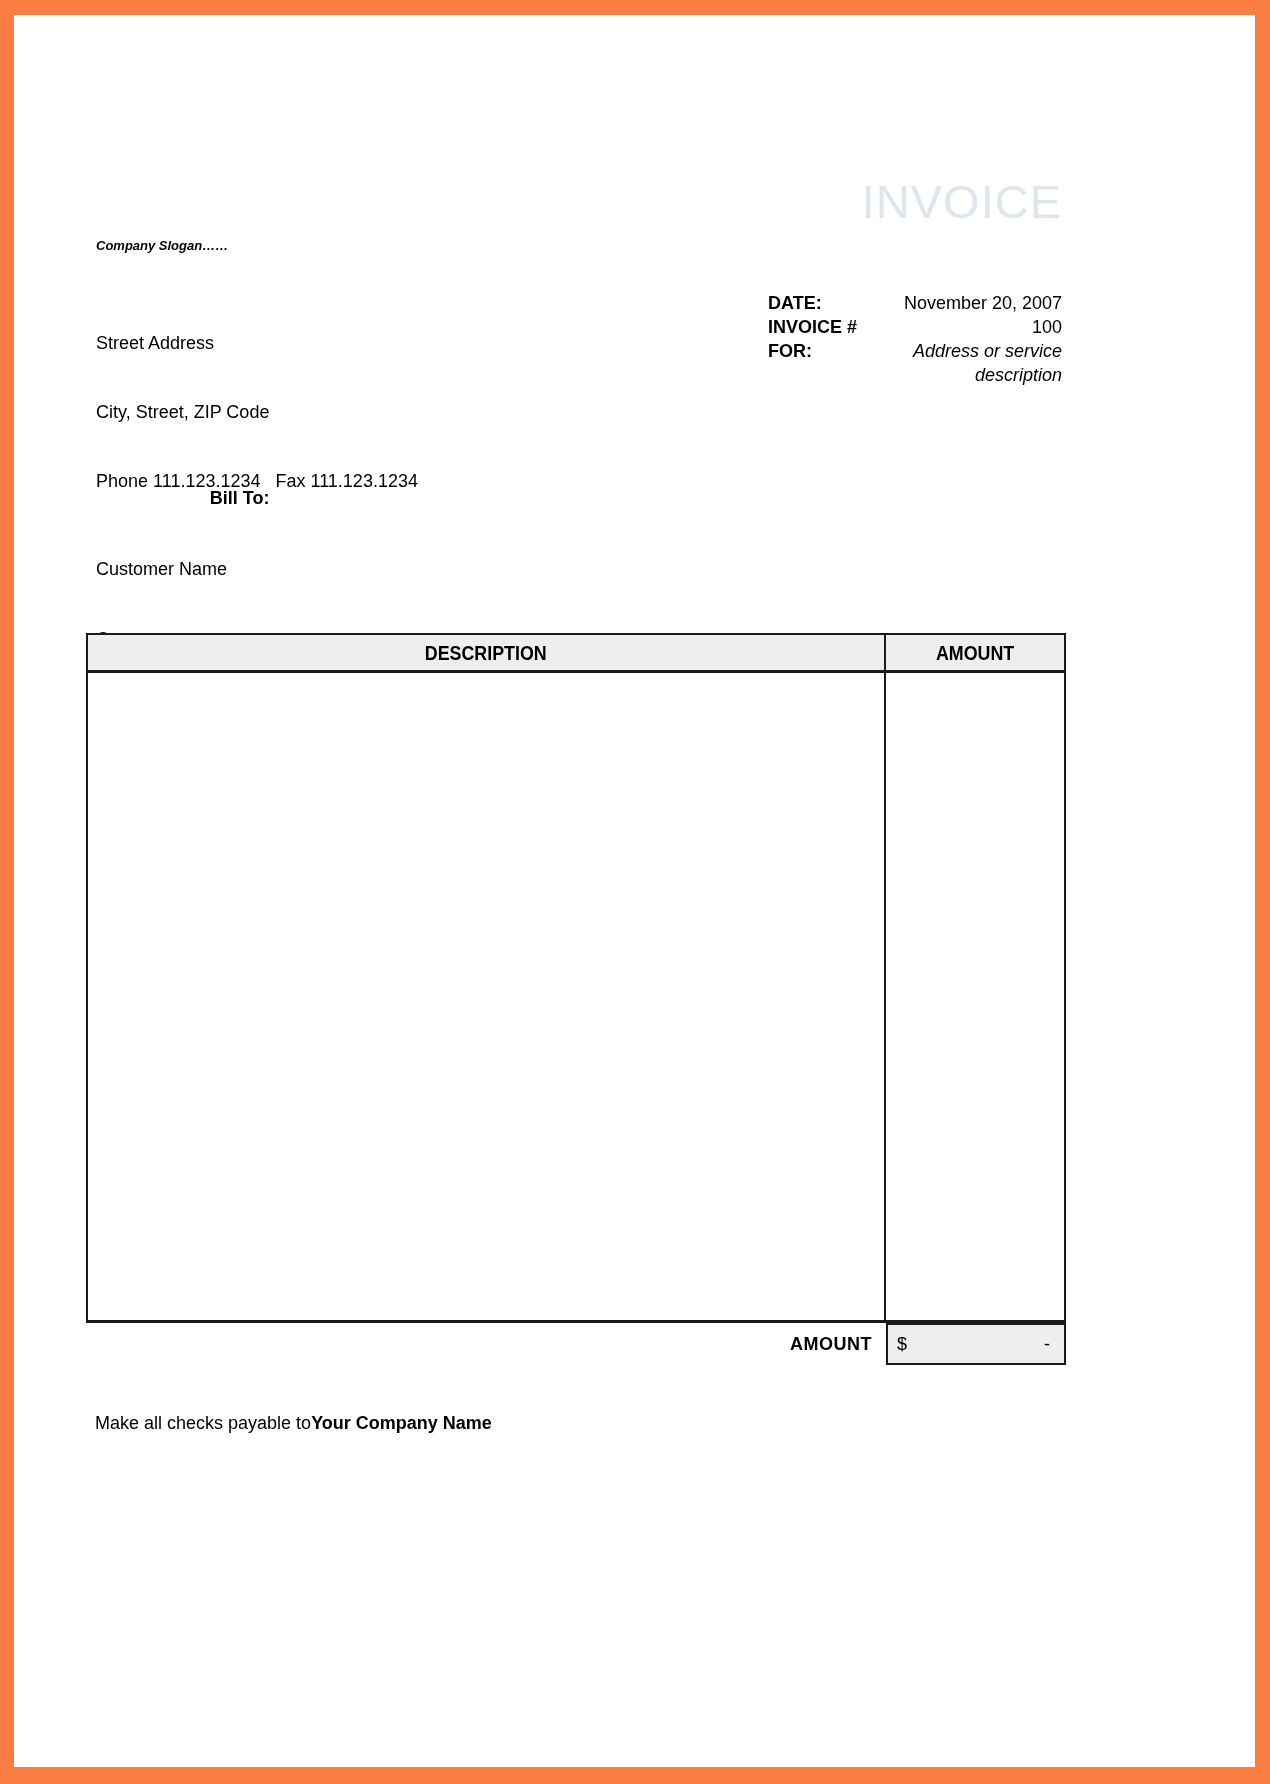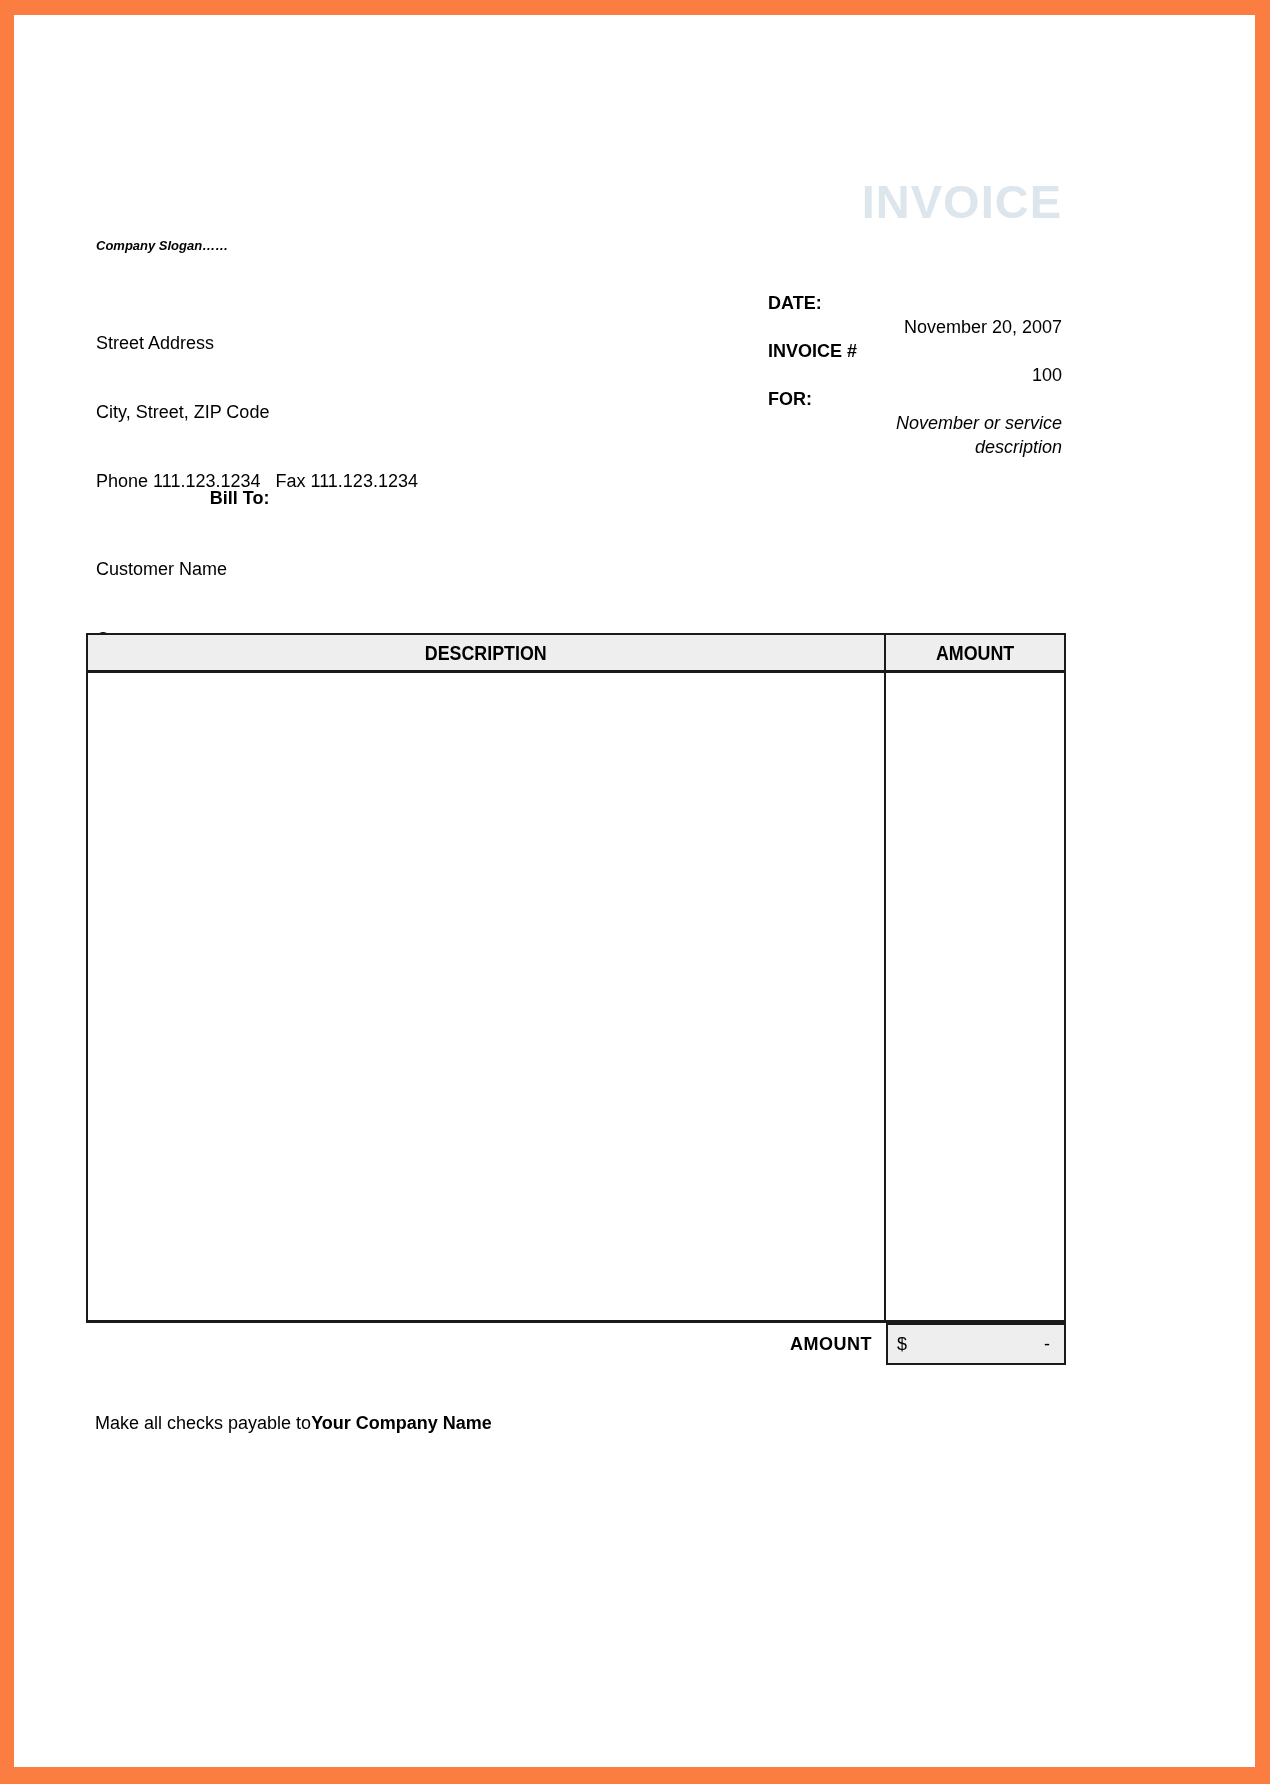--- a/index.html
+++ b/index.html
@@ -27,28 +27,28 @@
     left:96px; top:238px;
     font-size:13px; font-weight:700; font-style:italic;
   }
   .address {
     left:96px; top:286px;
     font-size:18px; line-height:23px; white-space:pre;
   }
   .invoice-title {
     left:86px; top:174px; width:976px;
     text-align:right;
-    font-size:47px; font-weight:700; color:#DCE6EC;
+    font-size:47px; font-weight:400; color:#DCE6EC;
     letter-spacing:1px;
   }
   .meta {
     left:768px; top:291px; width:294px;
     font-size:18px; line-height:24px;
   }
-  .meta-row { display:flex; justify-content:space-between;flex-direction:column; }
+  .meta-row { display:flex; justify-content:space-between; }
   .meta-label { font-weight:700; white-space:pre; }
   .meta-value { text-align:right; flex:1; }
   .italic { font-style:italic; }
 
   .billto {
     left:96px; top:440px;
     font-size:18px; line-height:23.5px; white-space:pre;
   }
   .bold { font-weight:700;text-align:right; }
 
@@ -113,21 +113,21 @@
     <div class="meta-row">
       <span class="meta-label">DATE:</span>
       <span class="meta-value">November 20, 2007</span>
     </div>
     <div class="meta-row">
       <span class="meta-label">INVOICE #</span>
       <span class="meta-value">100</span>
     </div>
     <div class="meta-row">
       <span class="meta-label">FOR:</span>
-      <span class="meta-value italic">November or service</span>
+      <span class="meta-value italic">Address or service</span>
     </div>
     <div class="meta-row">
       <span class="meta-label"></span>
       <span class="meta-value italic">description</span>
     </div>
   </div>
 
   <div class="abs billto">
     <div class="bold">Bill To:</div>
     <div>Customer Name</div>

